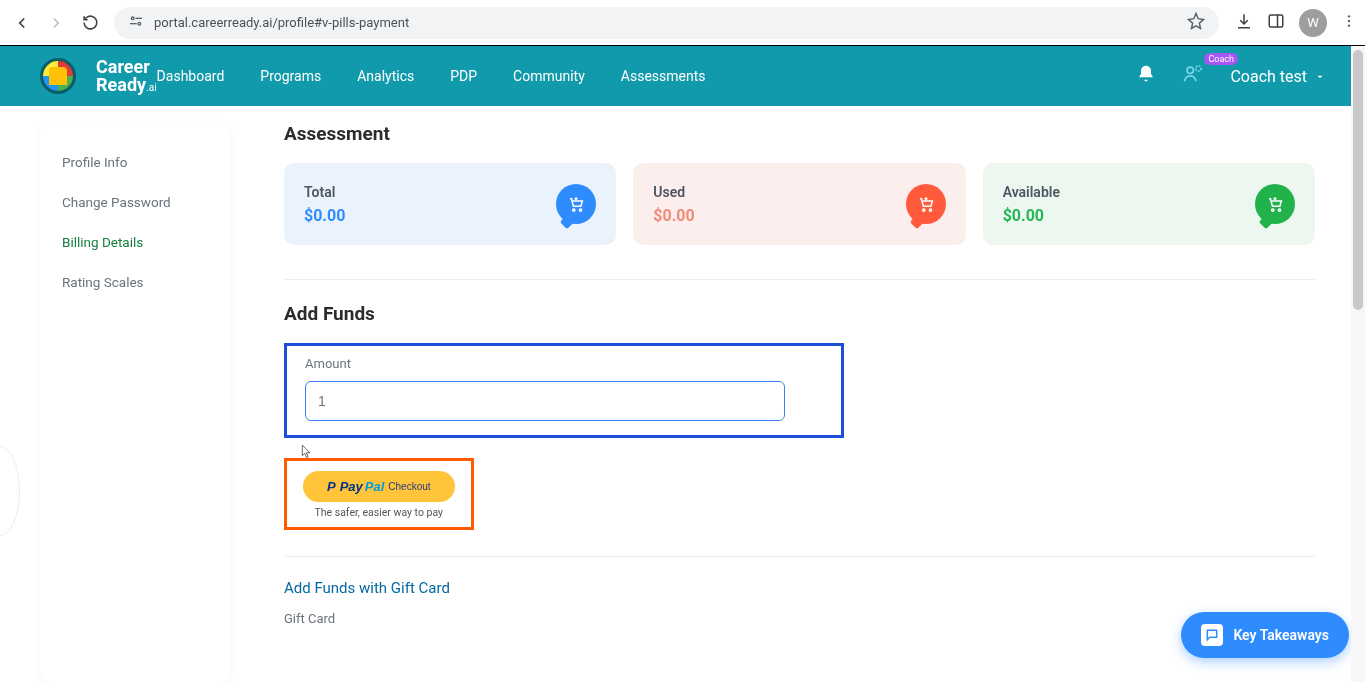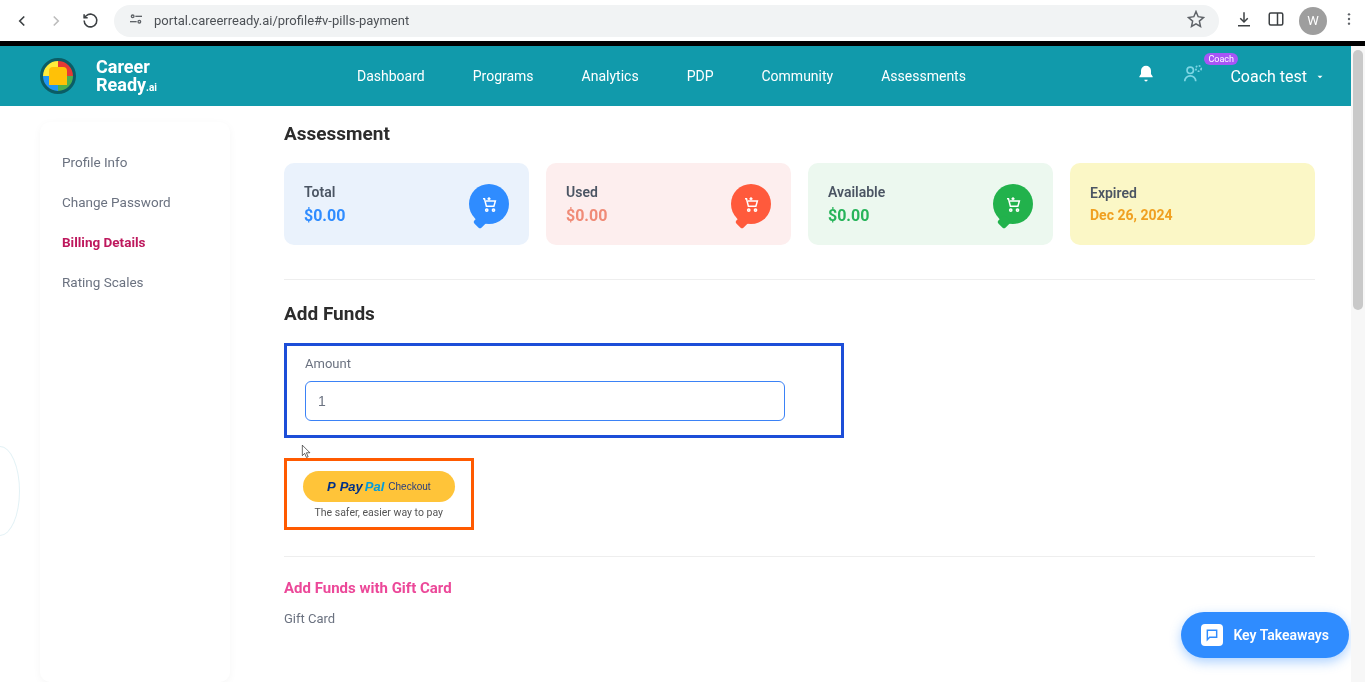--- a/index.html
+++ b/index.html
@@ -1,42 +1,42 @@
 <!DOCTYPE html>
 <html><head>
 <meta charset="utf-8">
 <style>
   * { box-sizing: border-box; margin: 0; padding: 0; }
   body { font-family: -apple-system, BlinkMacSystemFont, 'Segoe UI', Roboto, sans-serif; background: #fff; color: #333; overflow: hidden; height: 682px; width:1365px; position:relative;}
   
-  .browser-chrome { height: 46px; background: #fff; display:flex; align-items:center; padding: 0 8px; border-bottom: 5px solid #000000;}
+  .browser-chrome { height: 46px; background: #fff; display:flex; align-items:center; padding: 0 8px; border-bottom: 1px solid #000000;}
   .nav-btns { display:flex; gap:6px; align-items:center; }
   .nav-btn { width:28px; height:28px; display:flex; align-items:center; justify-content:center; border-radius:50%; color:#555; cursor:pointer;}
   .nav-btn.disabled { color:#bbb; cursor:default;}
   .url-bar { flex:1; margin:0 10px; height:32px; background:#f1f3f4; border-radius:16px; display:flex; align-items:center; padding:0 14px; font-size:13px; color:#4d5156; gap:10px;}
   .url-icons-right { display:flex; gap:14px; align-items:center; margin-left:6px; }
   .url-icons-right .cir { width:28px; height:28px; border-radius:50%; background:#9e9e9e; color:#fff; display:flex; align-items:center; justify-content:center; font-size:13px;}
   
   .appbar { height:60px; background:#119aab; display:flex; align-items:center; padding: 0 40px; }
   .logo-wrap { display:flex; align-items:center; gap:20px; }
   .logo-icon { width:36px; height:36px; border-radius:50%; background: conic-gradient(#e53935 0 90deg,#4caf50 90deg 180deg,#2196f3 180deg 270deg,#ffeb3b 270deg 360deg); border:3px solid #0b5d66; display:flex; align-items:center; justify-content:center;}
   .logo-icon .inner { width:18px; height:18px; background:#ffc107; border-radius:4px 4px 0 0;}
   .logo-text { color:#fff; font-weight:700; font-size:18px; line-height:1; }
   .logo-text .r { font-weight:700; }
-  .logo-text .ai { font-size:10px; font-weight:700; }
-  .nav { display:flex; gap:48px; margin-left:200px;}
+  .logo-text .ai { font-size:10px; font-weight:400; }
+  .nav { display:flex; gap:36px; }
   .nav a { color:#fff; text-decoration:none; font-size:14px; }
   .appbar-right { margin-left:auto; display:flex; align-items:center; gap:26px; color:#fff; position:relative;}
   .badge { position:absolute; top:-10px; left:22px; background:#a855f7; color:#fff; font-size:9px; padding:1px 4px; border-radius:8px;}
   .user-block { display:flex; align-items:center; gap:8px; }
   
   .page { display:flex; padding: 16px 40px 0 40px; height: calc(682px - 46px - 60px); position:relative; }
   .sidebar { width:190px; background:#fff; border-radius:10px; padding:20px 0; box-shadow:0 2px 8px rgba(0,0,0,0.04);}
   .side-item { padding:12px 22px; font-size:13.5px; color:#6b7280; cursor:pointer; }
-  .side-item.active { color:#be185d; font-weight:700; }
+  .side-item.active { color:#15803d; font-weight:400; }
   .main { flex:1; padding-left: 54px; padding-right: 10px;}
   .tabs { display:flex; gap:44px; border-bottom:2px solid #f1f1f1; align-items:flex-end; padding-bottom:0; margin-bottom: 24px;}
   .tab { font-size:19px; font-weight:700; color:#9ca3af; padding-bottom:12px; position:relative; cursor:pointer;}
   .tab.active { color:#222; }
   .tab.active::after { content:""; position:absolute; left:0; bottom:-2px; height:4px; width:86px; background:#c026d3; }
   h2.section { font-size:19px; font-weight:700; color:#2c2c2c; margin: 0 0 18px 0;}
   .cards { display:flex; gap:17px; margin-bottom:34px;}
   .card { flex:1; border-radius:10px; padding:18px 20px; display:flex; justify-content:space-between; align-items:center; min-height:82px;}
   .card .lbl { font-size:14px; font-weight:600; color:#4b5563; }
   .card .val { font-size:16px; font-weight:700; margin-top:6px;}
@@ -59,21 +59,21 @@
   .highlight-box { border:3px solid #1d4ed8; padding:10px 18px 14px 18px; margin-bottom:20px; width: 560px;}
   .amount-label { font-size:13px; color:#6b7280; margin-bottom:10px;}
   .amount-input { width:480px; height:40px; border:1px solid #3b82f6; border-radius:6px; padding:0 12px; font-size:14px; color:#6b7280;}
   .paypal-box { border:3px solid #ff5a00; padding:10px 16px 8px 16px; display:inline-block; text-align:center; margin-bottom:26px;}
   .paypal-btn { background:#ffc439; border:none; border-radius:18px; padding:8px 24px; display:flex; align-items:center; gap:2px; cursor:pointer; margin:0 auto 4px auto;}
   .paypal-btn .pp { font-weight:800; font-style:italic; font-size:13px;}
   .paypal-btn .pp1 { color:#003087;}
   .paypal-btn .pp2 { color:#009cde;}
   .paypal-btn .co { font-size:10px; color:#253b80; margin-left:2px;}
   .paypal-sub { font-size:10.5px; color:#555;}
-  .gift-title { font-size:15px; font-weight:700; color:#ec4899; margin-bottom:14px;}
+  .gift-title { font-size:15px; font-weight:400; color:#0369a1; margin-bottom:14px;}
   .gift-label { font-size:13px; color:#6b7280;}
   
   .takeaway { position:absolute; right:16px; bottom:24px; background:#2f8cff; color:#fff; border-radius:26px; padding:12px 20px; display:flex; align-items:center; gap:10px; font-size:14px; font-weight:600; box-shadow:0 4px 12px rgba(47,140,255,0.4);}
   .takeaway .sq { width:22px; height:22px; background:#fff; border-radius:4px; display:flex; align-items:center; justify-content:center;}
   .takeaway .sq svg { width:14px; height:14px; stroke:#2f8cff; fill:none; stroke-width:2.5;}
   
   .edge-deco { position:absolute; left:-20px; top:340px; width:40px; height:90px; border-radius:50%; border:1px solid #cfe8ee; opacity:.6;}
   .cursor { position:absolute; left:300px; top:336px; pointer-events:none;}
   .cursor svg { width:14px; height:18px;}
   
@@ -222,26 +222,20 @@
         </div>
         <div class="bubble green">
             <svg viewBox="0 0 24 24">
               <circle cx="9" cy="20" r="1.5"></circle>
               <circle cx="18" cy="20" r="1.5"></circle>
               <path d="M4 5h2l2.5 10h10l2-7H8"></path>
               <path d="M12 3v4M10 5h4"></path>
             </svg>
           </div>
       </div>
-      <div class="card card-yellow">
-        <div>
-          <div class="lbl">Expired</div>
-          <div class="val">Dec 26, 2024</div>
-        </div>
-      </div>
     </div>
 
     <hr class="divider">
 
     <h2 class="section">Add Funds</h2>
     <div class="highlight-box">
       <div class="amount-label">Amount</div>
       <input class="amount-input" value="1" style="">
     </div>
 

